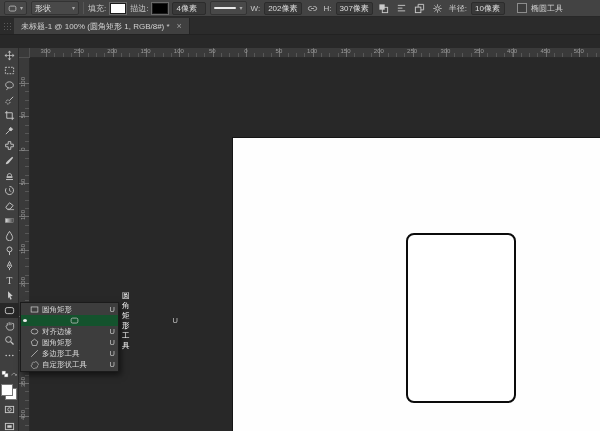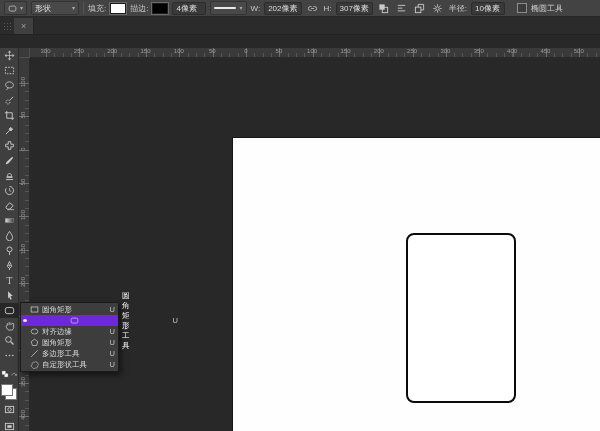--- a/index.html
+++ b/index.html
@@ -71,21 +71,21 @@
   .pasteboard{position:absolute;left:30px;top:10px;right:0;bottom:0;background:#282828;}
   .document{position:absolute;left:203px;top:80px;right:-4px;bottom:-4px;background:#fefefe;
             box-shadow:-1px -1px 0 #151515;}
   .shape{position:absolute;left:173px;top:95px;width:106px;height:166px;background:#fff;
          border:2.5px solid #0b0b0b;border-radius:8px;}
 
   
   .flyout{position:absolute;left:20px;top:254px;width:97px;background:#3d3d3d;border:1px solid #1b1b1b;
           box-shadow:2px 3px 6px rgba(0,0,0,.55);z-index:10;padding:1px 0;}
   .flyout-item{display:flex;align-items:center;height:11px;font-size:7.5px;color:#dcdcdc;gap:3px;padding:0 3px 0 2px;}
-  .flyout-item.active{background:#6d28d9;color:#fff;gap:43px;}
+  .flyout-item.active{background:#14532d;color:#fff;gap:43px;}
   .fi-bullet{width:4px;height:4px;flex:0 0 4px;}
   .flyout-item.active .fi-bullet{background:#ededed;border-radius:50%;width:3px;height:3px;}
   .fi-icon{display:flex;align-items:center;}
   .fi-icon svg{width:9px;height:9px;}
   .fi-label{flex:1;}
   .fi-key{color:#c2c2c2;}
 </style>
 </head>
 <body>
 
@@ -149,20 +149,21 @@
       </span>
     <span class="opt-label">半径:</span>
     <span class="value-box">10像素</span>
     <span class="checkbox"></span>
     <span class="opt-label">椭圆工具</span>
   </div>
 
   <div class="tabbar">
     <div class="tab-grip"></div>
     <div class="doc-tab">
+      <span class="tab-title">未标题-1 @ 100% (圆角矩形 1, RGB/8#) *</span>
       <span class="tab-close">×</span>
     </div>
   </div>
 
   <div class="workarea">
 
     <div class="toolbar">
       <div id="tools" style="display:flex;flex-direction:column;align-items:center;">
           <div class="tool">
             <svg viewBox="0 0 12 12" fill="none" stroke="#c9c9c9" stroke-width="1">

